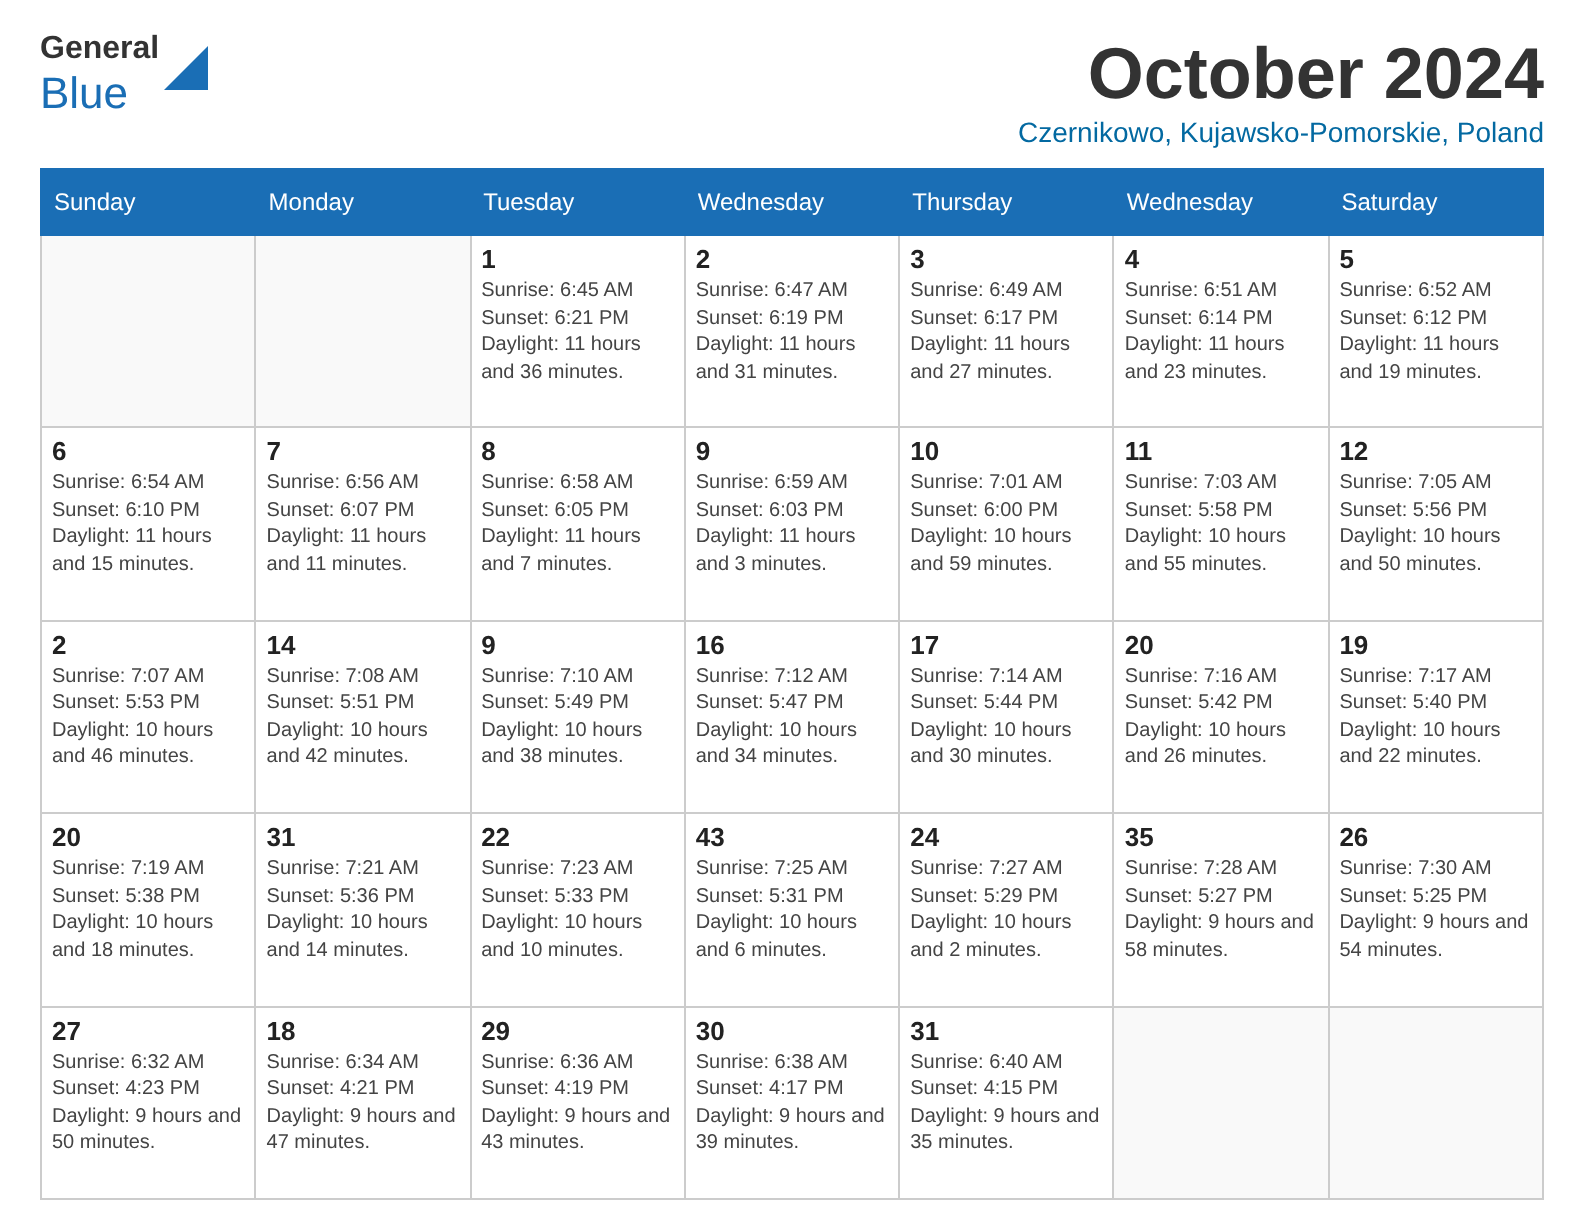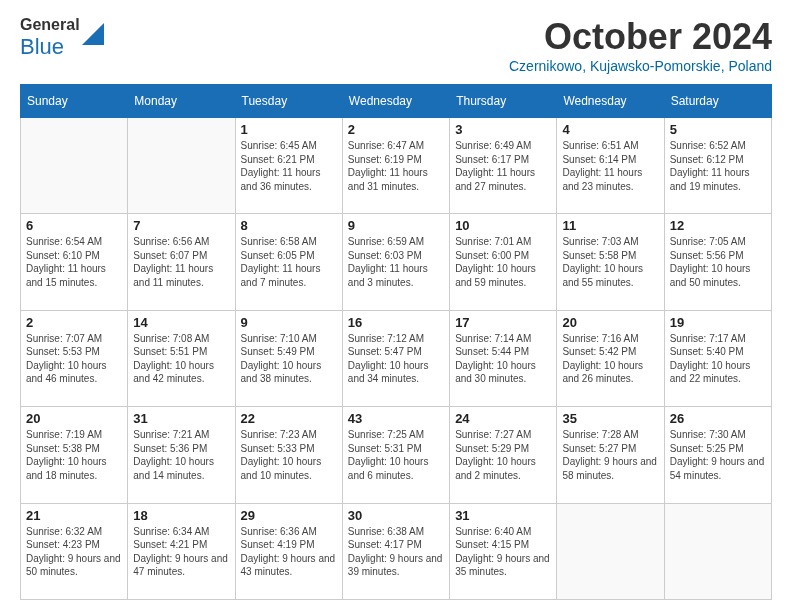--- a/index.html
+++ b/index.html
@@ -227,21 +227,21 @@
             <span class="day-num">35</span>
             <div class="day-info">Sunrise: 7:28 AM<br>Sunset: 5:27 PM<br>Daylight: 9 hours and 58 minutes.</div>
           </td>
           <td>
             <span class="day-num">26</span>
             <div class="day-info">Sunrise: 7:30 AM<br>Sunset: 5:25 PM<br>Daylight: 9 hours and 54 minutes.</div>
           </td>
         </tr>
         <tr>
           <td>
-            <span class="day-num">21</span>
+            <span class="day-num">27</span>
             <div class="day-info">Sunrise: 6:32 AM<br>Sunset: 4:23 PM<br>Daylight: 9 hours and 50 minutes.</div>
           </td>
           <td>
             <span class="day-num">18</span>
             <div class="day-info">Sunrise: 6:34 AM<br>Sunset: 4:21 PM<br>Daylight: 9 hours and 47 minutes.</div>
           </td>
           <td>
             <span class="day-num">29</span>
             <div class="day-info">Sunrise: 6:36 AM<br>Sunset: 4:19 PM<br>Daylight: 9 hours and 43 minutes.</div>
           </td>

